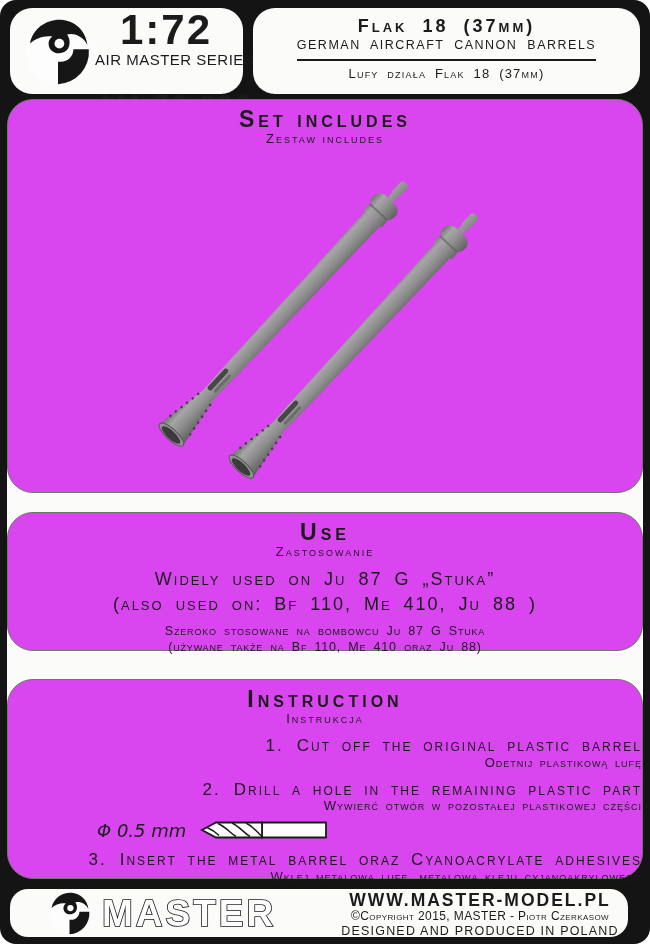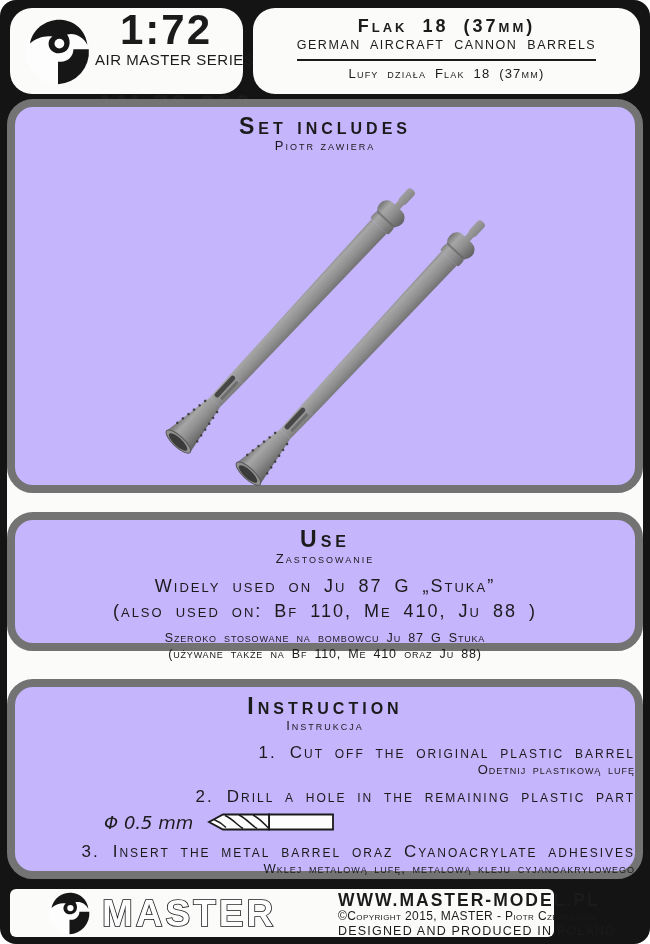--- a/index.html
+++ b/index.html
@@ -22,21 +22,21 @@
   .code{font-size:27px;font-weight:bold;letter-spacing:2.5px;line-height:1;white-space:nowrap;margin-top:24px;}
 
   
   .hr{left:253px;top:8px;width:387px;height:86px;border-radius:22px;text-align:center;padding-top:9px;}
   .title{font-size:18px;font-weight:bold;letter-spacing:3px;word-spacing:7px;line-height:1.05;}
   .sub-en{font-size:12.5px;letter-spacing:1.5px;word-spacing:5px;margin-top:2px;}
   .divider{height:2px;background:#1b1b1b;margin:7px 44px 5px 44px;}
   .sub-pl{font-size:13px;letter-spacing:1.2px;word-spacing:4px;}
 
   
-  .box{border:8px solid #737373;border-radius:26px;background:#c4b5fd;}
+  .box{border:1px solid #737373;border-radius:26px;background:#d946ef;}
   .set{left:7px;top:99px;width:636px;height:394px;text-align:center;}
   .useb{left:7px;top:512px;width:636px;height:139px;text-align:center;padding-top:7px;}
   .instr{left:7px;top:679px;width:636px;height:200px;padding:7px 0 0 0;}
   .sec-title{font-size:23px;font-weight:bold;letter-spacing:4px;line-height:1.1;text-align:center;}
   .sec-sub{font-size:13px;letter-spacing:2px;line-height:1.15;text-align:center;}
   .set .sec-title{margin-top:7px;}
   .barrels{position:absolute;left:0;top:3px;width:630px;height:388px;}
 
   .use-en{font-size:18px;letter-spacing:2px;word-spacing:5px;line-height:1.35;}
   .use-en.first{margin-top:7px;}
@@ -46,21 +46,21 @@
   .steps{margin-top:9px;padding-left:27px;}
   .step{margin-bottom:9px;text-align:right;}
   .step-main{font-size:17px;letter-spacing:2px;word-spacing:4px;line-height:1.15;white-space:nowrap;}
   .step-num{display:inline-block;margin-right:13px;}
   .step-pl{font-size:13px;letter-spacing:1px;word-spacing:2px;margin-left:36px;line-height:1.15;}
   .drill-row{display:flex;align-items:center;gap:12px;margin:5px 0 7px 62px;}
   .drill-label{font-family:"DejaVu Sans",sans-serif;font-style:italic;font-size:18px;}
   .drill-svg{width:132px;height:22px;}
 
   
-  .footer{left:10px;top:889px;width:544px;height:48px;border-radius:6px;}
+  .footer{left:10px;top:889px;width:618px;height:48px;border-radius:18px;}
   .logo-sm{position:absolute;left:37px;top:2px;width:45px;height:45px;}
   .brand-svg{position:absolute;left:90px;top:4px;width:235px;height:41px;}
   .foot-text{position:absolute;left:328px;right:6px;top:2px;text-align:center;}
   .website{font-size:17.5px;font-weight:bold;letter-spacing:2px;line-height:1.1;white-space:nowrap;}
   .copyright{font-size:12px;letter-spacing:0.4px;line-height:1.15;white-space:nowrap;}
   .origin{font-size:12.5px;letter-spacing:1.2px;line-height:1.15;white-space:nowrap;}
   .defs-holder{position:absolute;width:0;height:0;overflow:hidden;}
 </style>
 </head>
 <body>
@@ -124,21 +124,21 @@
 
 <div class="panel hr">
   <div class="title sc">Flak 18 (37mm)</div>
   <div class="sub-en">GERMAN AIRCRAFT CANNON BARRELS</div>
   <div class="divider"></div>
   <div class="sub-pl sc">Lufy działa Flak 18 (37mm)</div>
 </div>
 
 <div class="panel box set">
   <div class="sec-title sc">Set includes</div>
-  <div class="sec-sub sc">Piotr zawiera</div>
+  <div class="sec-sub sc">Zestaw includes</div>
   <svg class="barrels" viewBox="0 0 630 388">
     <g transform="translate(398,80) rotate(43)">
         <use href="#barrel-shape"></use>
       </g>
     <g transform="translate(468,112) rotate(43)">
         <use href="#barrel-shape"></use>
       </g>
   </svg>
 </div>
 
@@ -154,20 +154,21 @@
 <div class="panel box instr">
   <div class="sec-title sc">Instruction</div>
   <div class="sec-sub sc">Instrukcja</div>
   <div class="steps">
     <div class="step">
       <div class="step-main sc"><span class="step-num">1.</span><span>Cut off the original plastic barrel</span></div>
       <div class="step-pl sc">Odetnij plastikową lufę</div>
     </div>
     <div class="step">
       <div class="step-main sc"><span class="step-num">2.</span><span>Drill a hole in the remaining plastic part</span></div>
+      <div class="step-pl sc">Wywierć otwór w pozostałej plastikowej części</div>
       <div class="drill-row">
         <span class="drill-label">Φ 0.5 mm</span>
         <svg class="drill-svg" viewBox="0 0 132 22">
           <polygon points="64,3.5 128,3.5 128,18.5 64,18.5" fill="#fdfdfd" stroke="#1b1b1b" stroke-width="1.8"></polygon>
           <polygon points="64,3.5 18,3.5 4,11 18,18.5 64,18.5" fill="#fdfdfd" stroke="#1b1b1b" stroke-width="1.8"></polygon>
           <path d="M20 4.5 C28 8 32 14 38 17.5 M34 4 C42 8 46 14 52 17.5 M48 4 C56 8 60 14 64 17.5 M9 8.5 C15 11 17 12.5 21 16.5" stroke="#1b1b1b" stroke-width="1.5" fill="none"></path>
         </svg>
       </div>
     </div>
     <div class="step">

